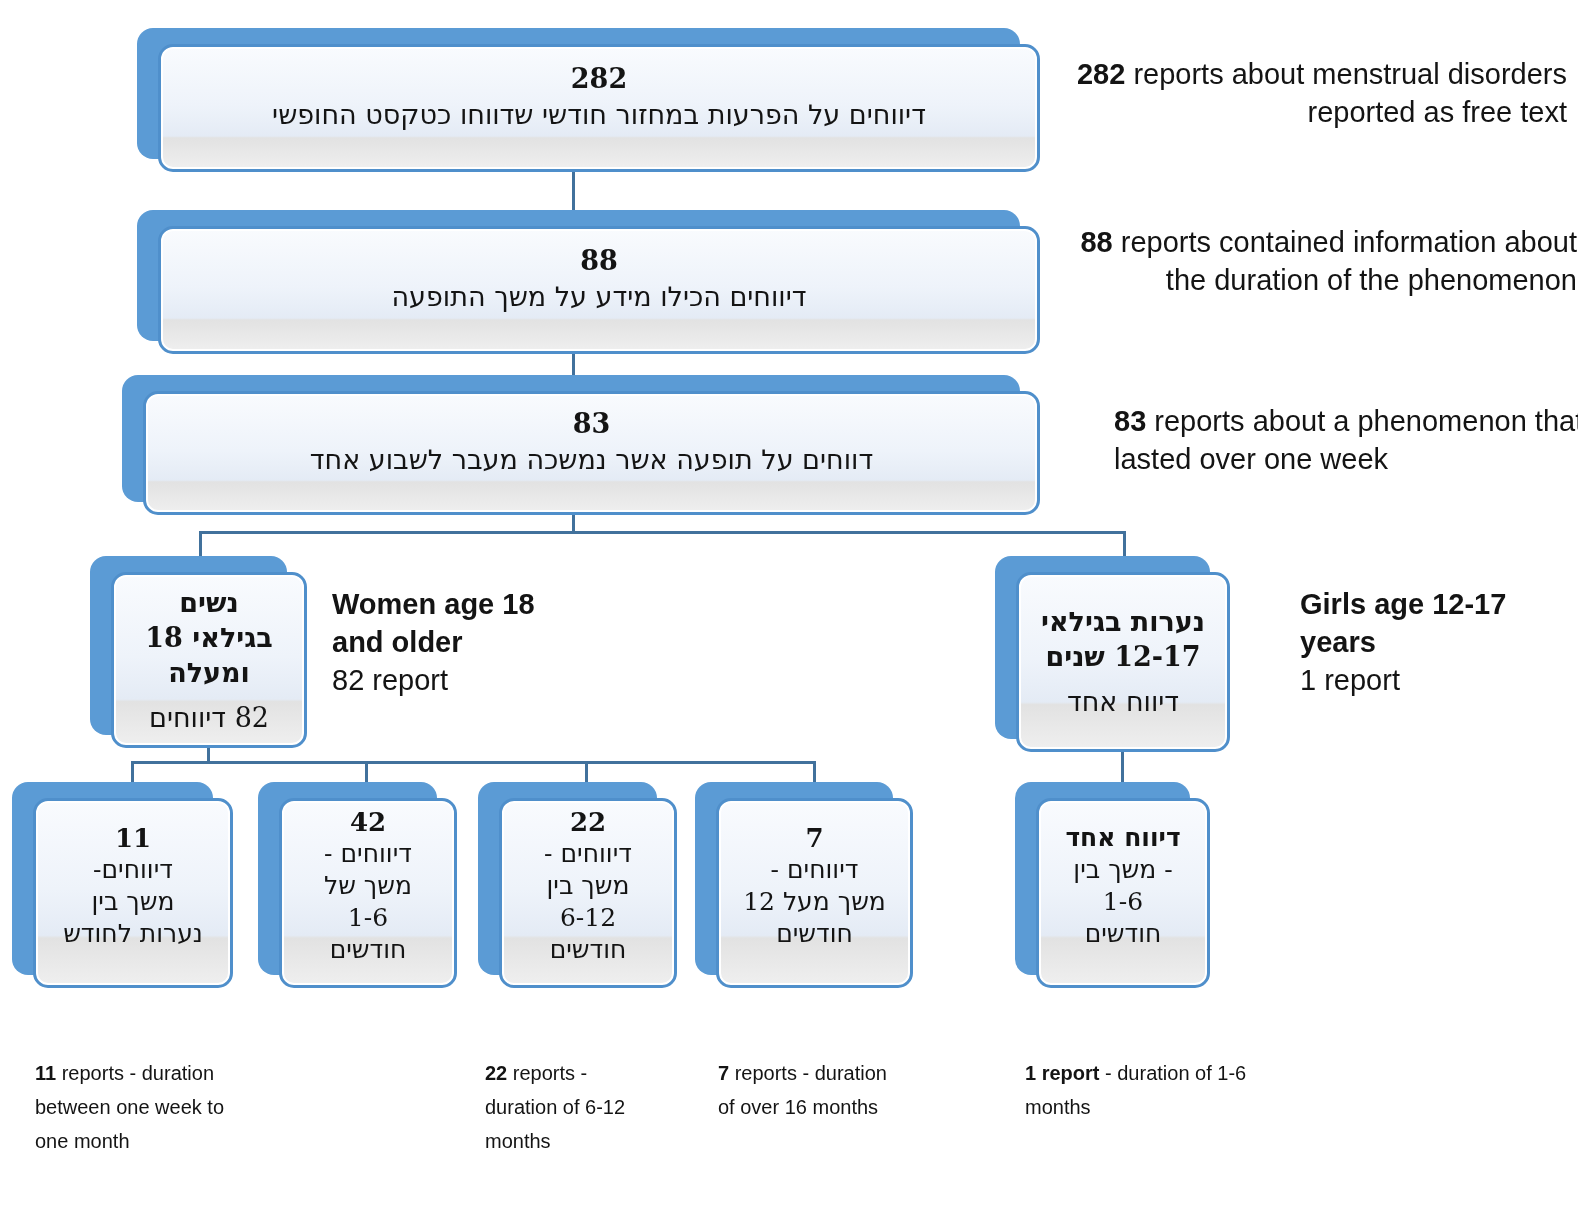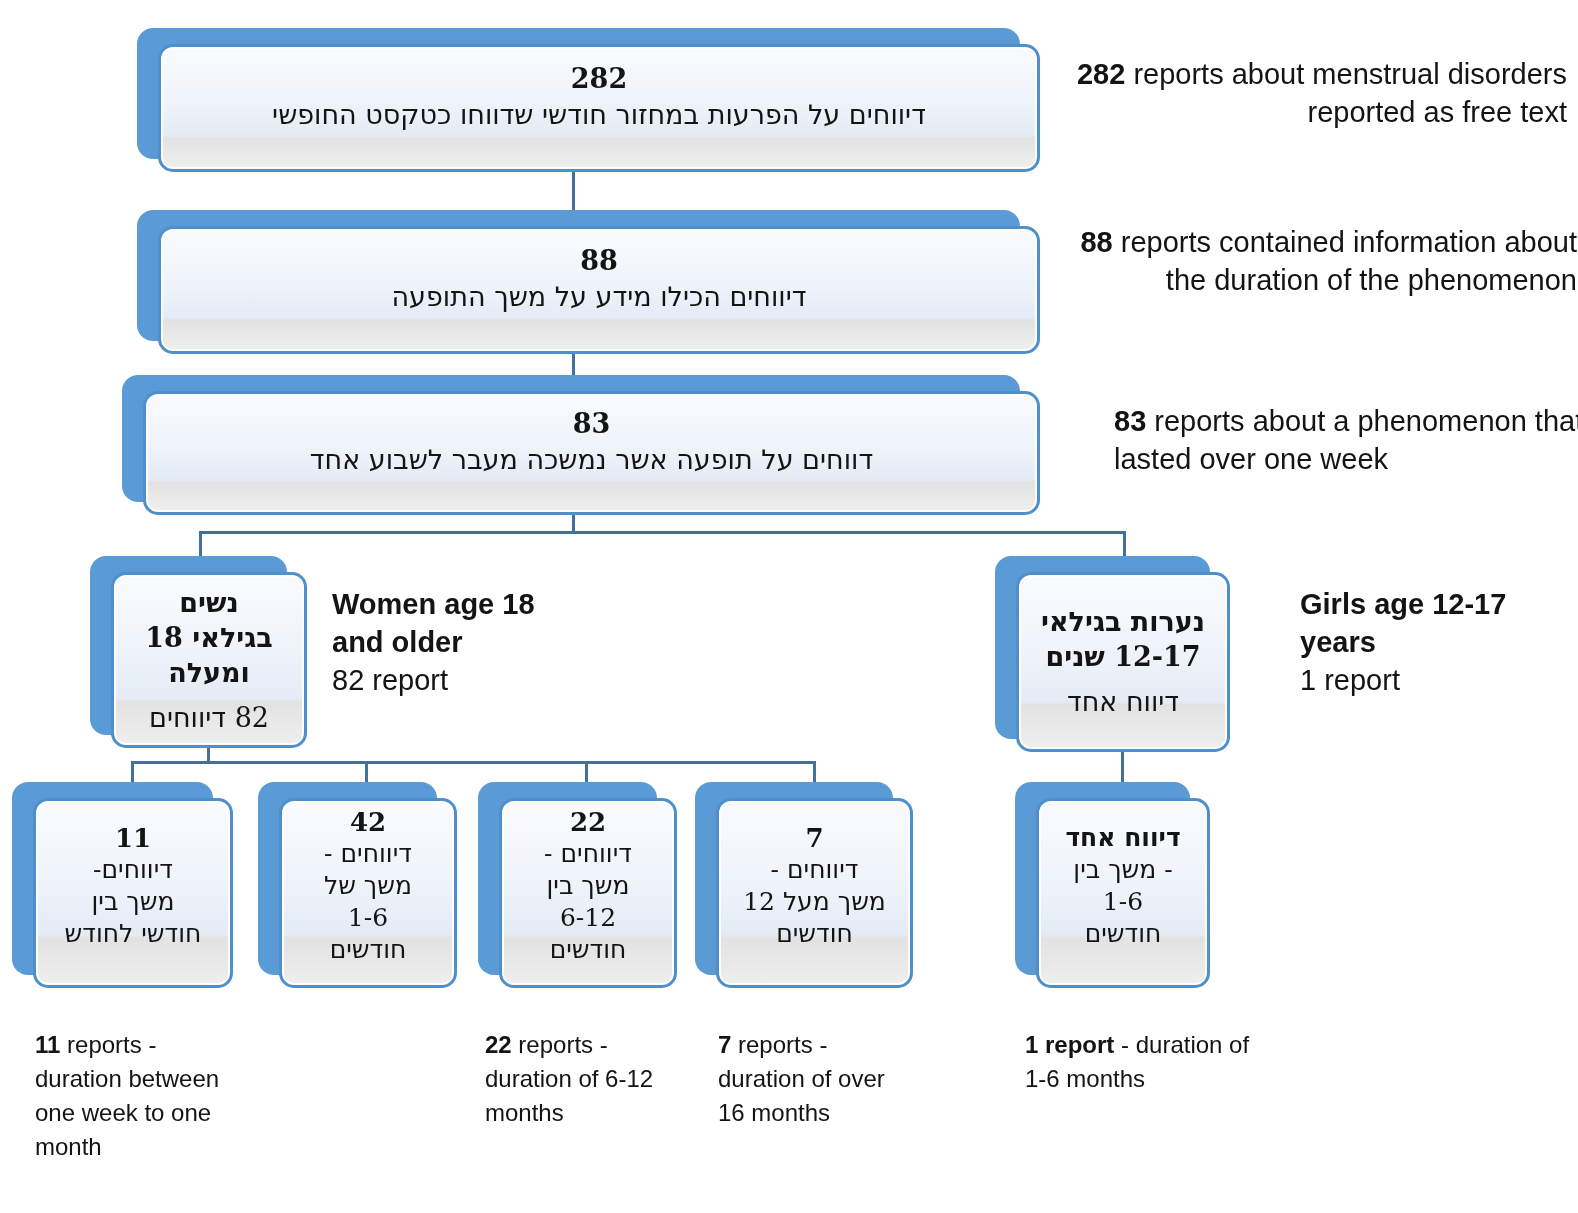--- a/index.html
+++ b/index.html
@@ -29,21 +29,21 @@
   .branch .heb.sub { margin-top:10px; }
   .leaf .num { font-size:26px; line-height:32px; }
   .leaf .heb { font-size:25px; line-height:32px; }
   .leaf .heb.hb { font-weight:bold; }
   .leaf .main { padding-bottom:14px; }
   
   .conn { position:absolute; background:#41719c; }
   
   .cap { position:absolute; font-size:29px; line-height:38px; }
   .cap b { font-weight:bold; }
-  .leafcap { font-size:24px; line-height:34px; }
+  .leafcap { font-size:20px; line-height:34px;margin-top:28px; }
 </style>
 </head>
 <body>
 
 <div id="canvas">
 
   <div class="conn" style="left:572px;top:168px;width:3px;height:62px;"></div>
   <div class="conn" style="left:572px;top:350px;width:3px;height:46px;"></div>
   <div class="conn" style="left:572px;top:509px;width:3px;height:25px;"></div>
   <div class="conn" style="left:199px;top:531px;width:927px;height:3px;"></div>
@@ -117,21 +117,21 @@
     <b>Girls age 12-17 years</b><br>
     <span>1 report</span>
   </p>
 
   <div class="node leaf" style="left:12px;top:782px;width:221px;height:206px;">
     <div class="shadow"></div>
     <div class="main">
       <div class="num">11</div>
       <div class="heb" dir="rtl">דיווחים-</div>
       <div class="heb" dir="rtl">משך בין</div>
-      <div class="heb" dir="rtl">חודשי לחודש</div>
+      <div class="heb" dir="rtl">נערות לחודש</div>
     </div>
   </div>
 
   <div class="node leaf" style="left:258px;top:782px;width:199px;height:206px;">
     <div class="shadow"></div>
     <div class="main">
       <div class="num">42</div>
       <div class="heb" dir="rtl">דיווחים -</div>
       <div class="heb" dir="rtl">משך של</div>
       <div class="heb" dir="rtl">1-6</div>

